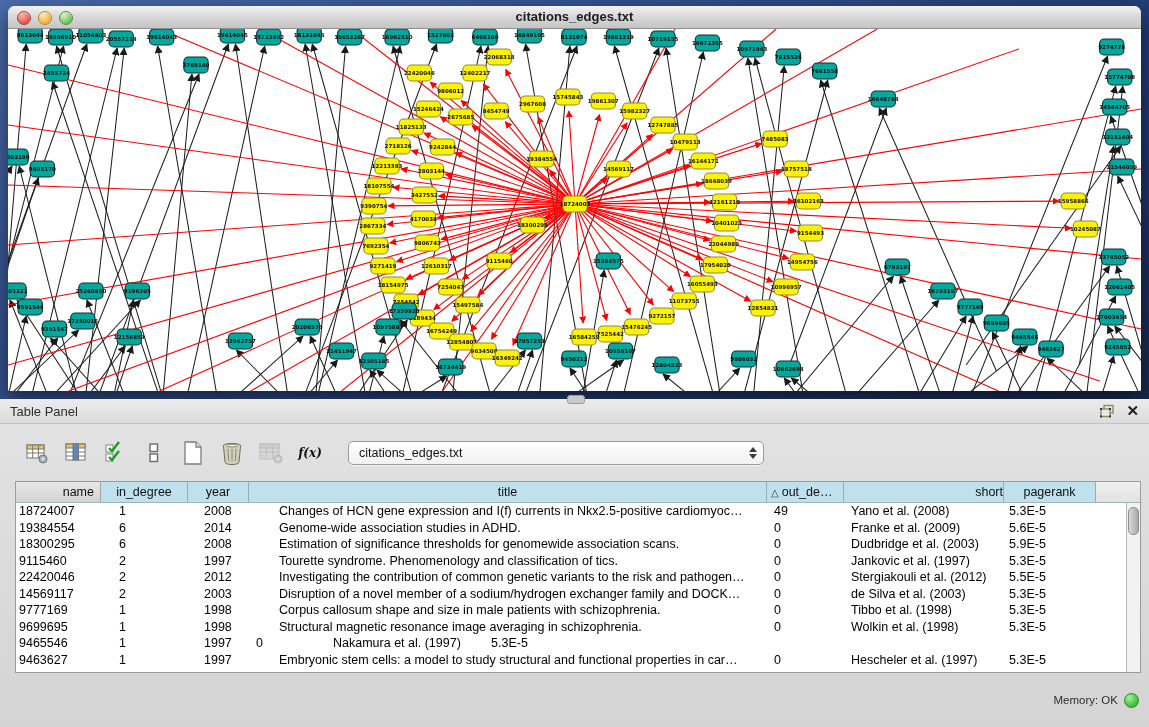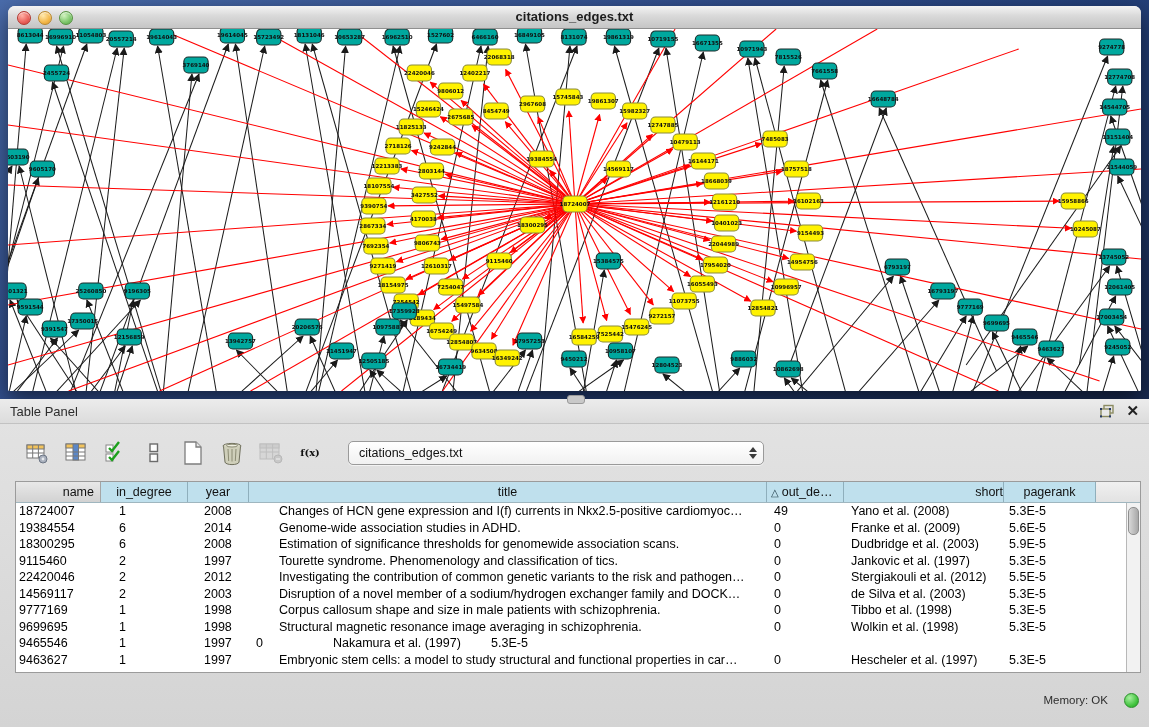--- a/index.html
+++ b/index.html
@@ -28,21 +28,21 @@
   .table-panel{position:relative;height:328px;background:linear-gradient(#e3e3e3,#d4d4d4);display:flex;flex-direction:column;}
   .divider-handle{position:absolute;top:-4px;left:567px;width:16px;height:7px;border-radius:3px;background:#c9c9c9;border:1px solid #9a9a9a;}
   .panel-header{flex:0 0 24px;display:flex;align-items:center;padding:0 10px;border-bottom:1px solid #c2c2c2;
     background:linear-gradient(#ececec,#dcdcdc);}
   .panel-title{font-size:13px;color:#2d2d2d;}
   .panel-controls{margin-left:auto;display:flex;align-items:center;gap:10px;}
   .panel-controls .xbtn{font-size:15px;font-weight:700;color:#222;line-height:14px;cursor:default;}
   .toolbar{flex:0 0 57px;display:flex;align-items:center;padding:0 0 0 22px;gap:9px;}
   .tbtn{width:30px;height:28px;border:none;background:transparent;padding:0;display:flex;align-items:center;justify-content:center;}
   .tbtn.disabled{opacity:.55;}
-  .fx{font-family:"DejaVu Serif",serif;font-size:10px;color:#111;font-weight:600;text-align:right;}
+  .fx{font-family:"DejaVu Serif",serif;font-style:italic;font-size:12px;color:#111;font-weight:600;text-align:right;}
   .combo{margin-left:14px;width:398px;height:22px;border:1px solid #9a9a9a;border-radius:5px;background:linear-gradient(#ffffff,#f1f1f1);
     display:flex;align-items:center;padding:0 6px 0 10px;box-shadow:0 1px 0 rgba(255,255,255,.6);}
   .combo-label{font-size:12.5px;color:#111;flex:1;}
   .combo-arrows{display:flex;flex-direction:column;gap:2px;align-items:center;}
   .arr-up{width:0;height:0;border-left:4px solid transparent;border-right:4px solid transparent;border-bottom:5px solid #3b3b3b;}
   .arr-dn{width:0;height:0;border-left:4px solid transparent;border-right:4px solid transparent;border-top:5px solid #3b3b3b;}
 
   .table-box{flex:0 0 190px;margin:0 8px 0 15px;background:#fff;border:1px solid #9b9b9b;display:flex;flex-direction:column;position:relative;}
   .thead{flex:0 0 20px;display:flex;border-bottom:1px solid #9fb6bf;background:#bfe0ed;}
   .hcell{height:20px;box-sizing:border-box;border-right:1px solid #8fafbc;font-size:12.5px;color:#111;
@@ -58,21 +58,21 @@
   .vthumb{position:absolute;top:4px;left:1px;width:9px;height:26px;border-radius:5px;border:1px solid #8e8e8e;
     background:linear-gradient(90deg,#d8d8d8,#a8a8a8);}
 
   .tabs-row{flex:0 0 28px;display:flex;align-items:center;justify-content:center;}
   .tabs{display:flex;border:1px solid #8e8e8e;border-radius:5px;overflow:hidden;box-shadow:0 1px 1px rgba(0,0,0,.15);}
   .tab{height:20px;line-height:20px;padding:0 14px;font-size:12.5px;font-weight:600;color:#1d1d1d;
     background:linear-gradient(#fdfdfd,#e9e9e9);border-right:1px solid #a8a8a8;}
   .tab:last-child{border-right:none;}
   .tab.selected{background:linear-gradient(#7d7d7d,#6a6a6a);color:#f3f3f3;}
 
-  .statusbar{flex:1;display:flex;align-items:center;justify-content:flex-end;padding-right:10px;gap:16px;}
+  .statusbar{flex:1;display:flex;align-items:center;justify-content:flex-end;padding-right:10px;gap:6px;}
   .status-label{font-size:11.5px;color:#2e2e2e;}
   .memdot{width:13px;height:13px;border-radius:50%;border:1px solid #2a8f2a;
     background:radial-gradient(circle at 35% 30%,#a8f0a0,#3fc23c 65%,#2aa32a);}
 </style>
 </head>
 <body>
 
 <div class="screen">
 
   <div class="desktop">

